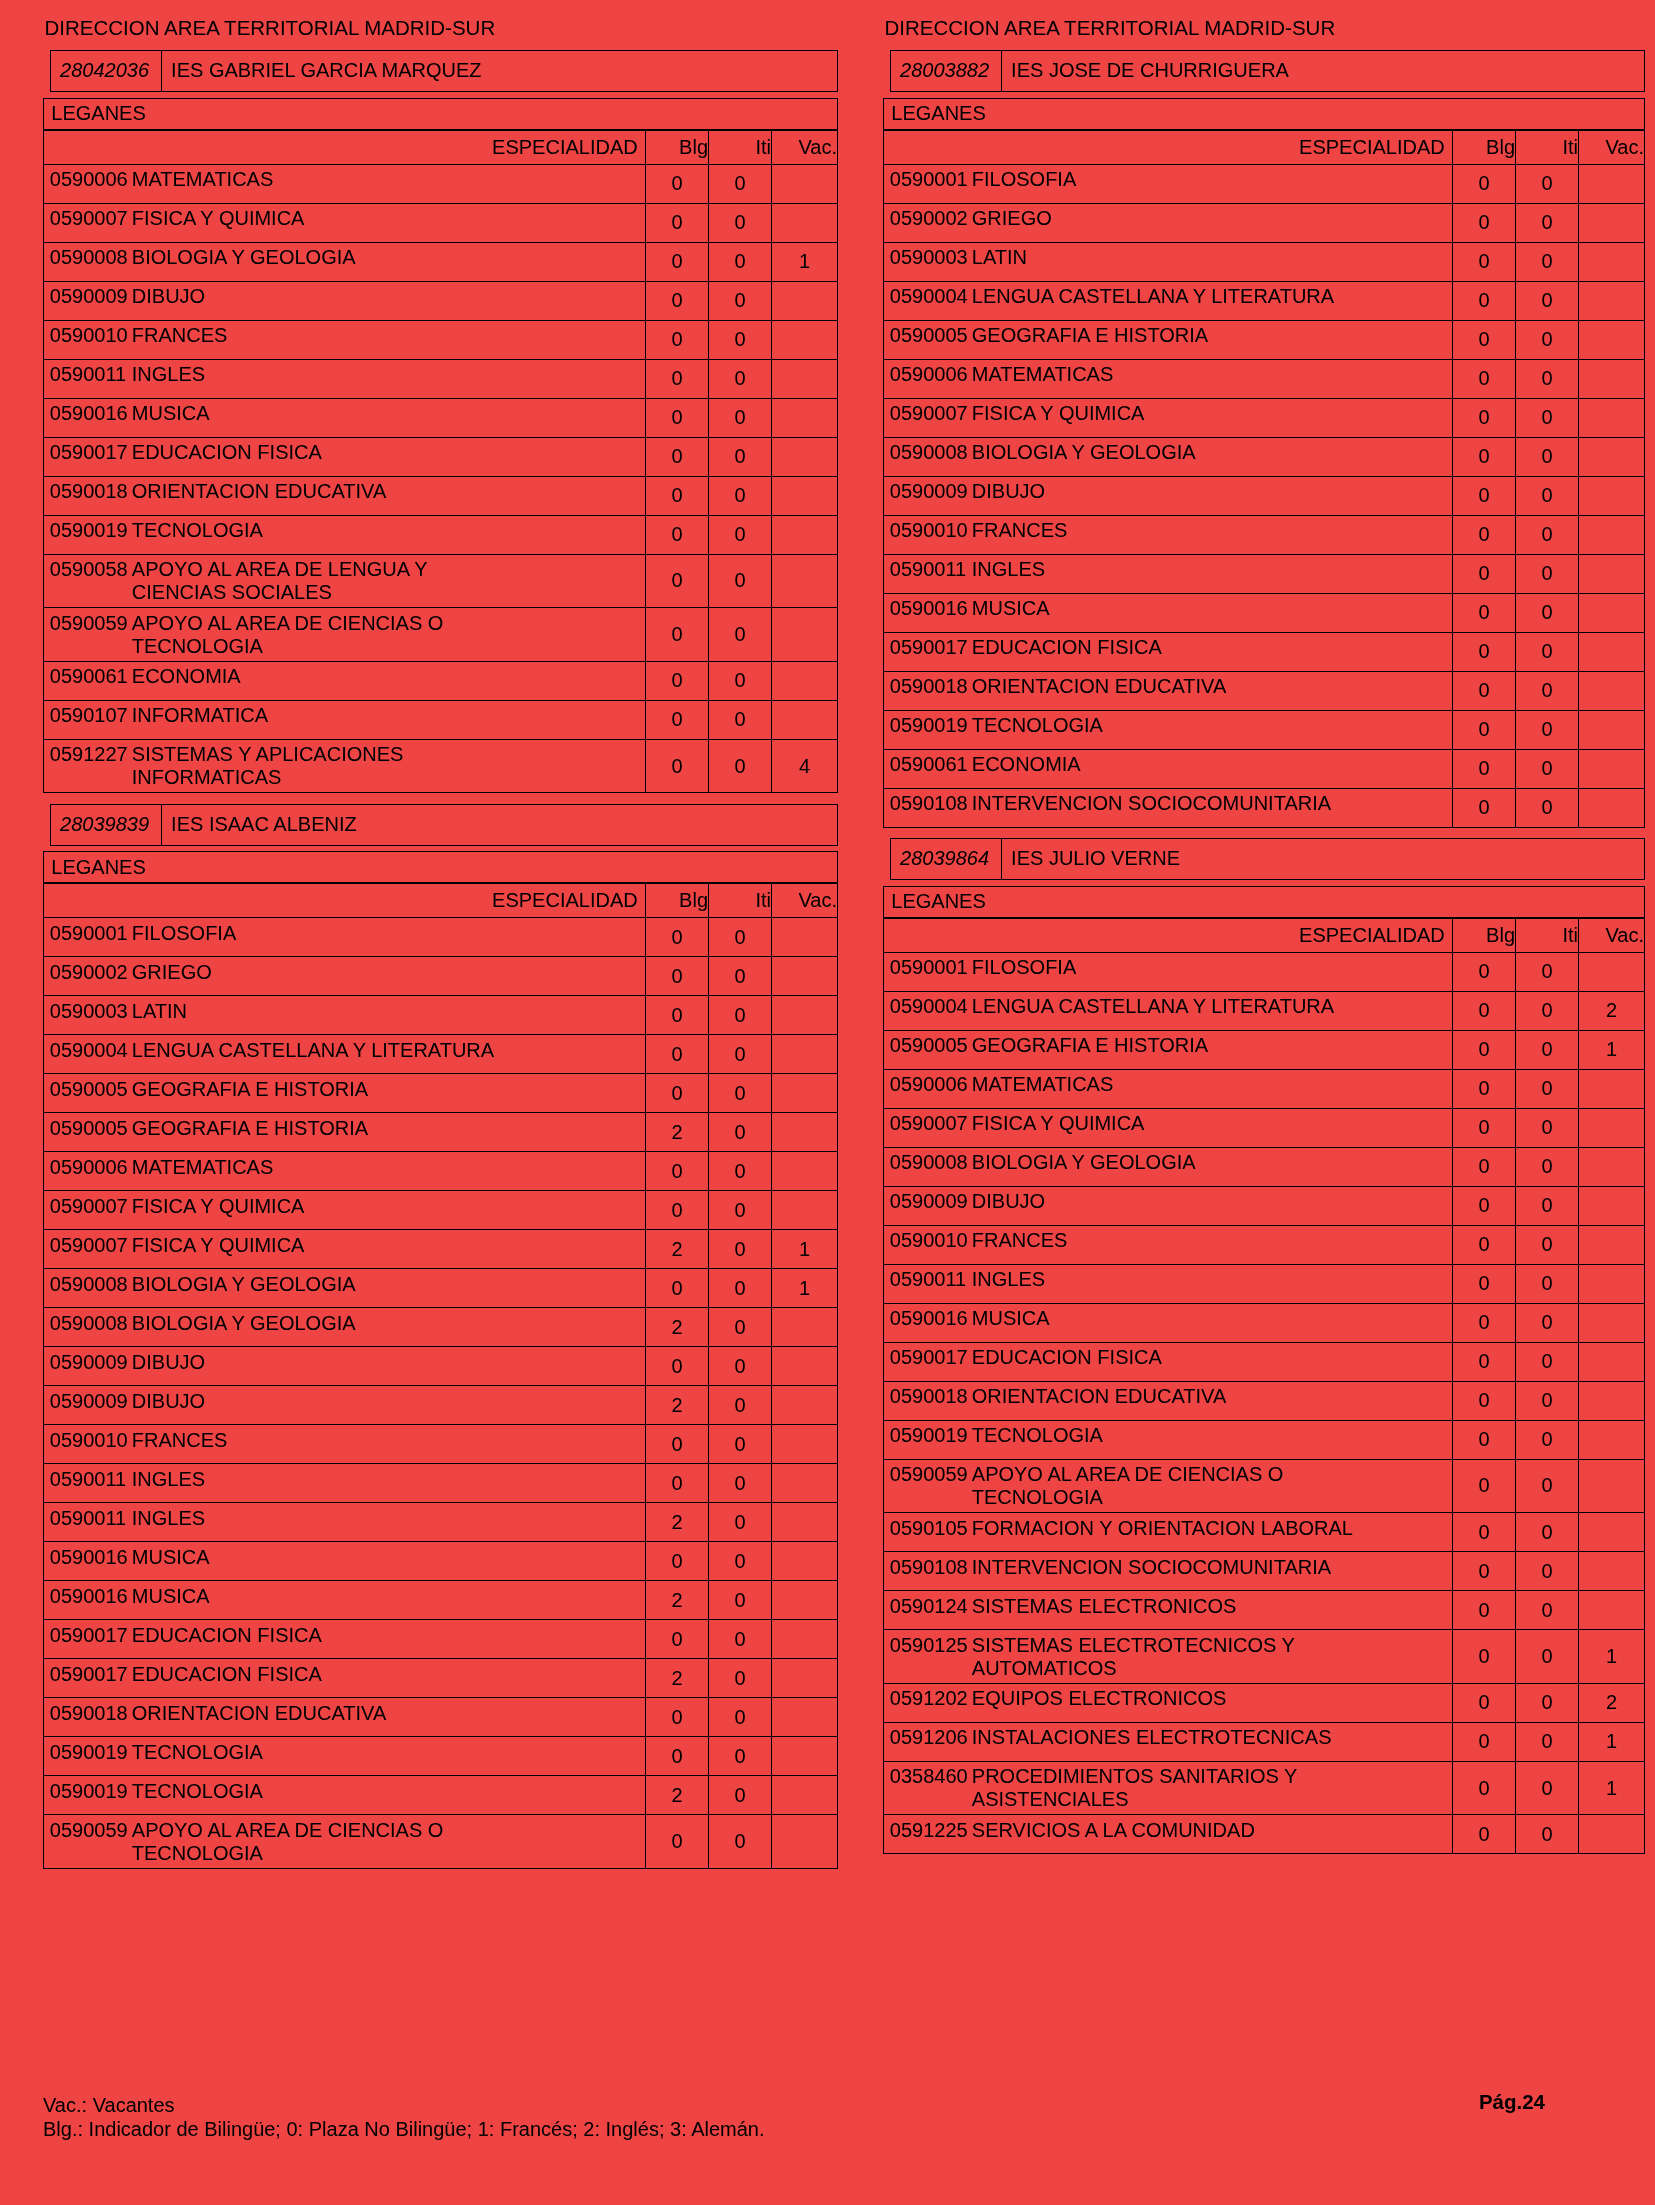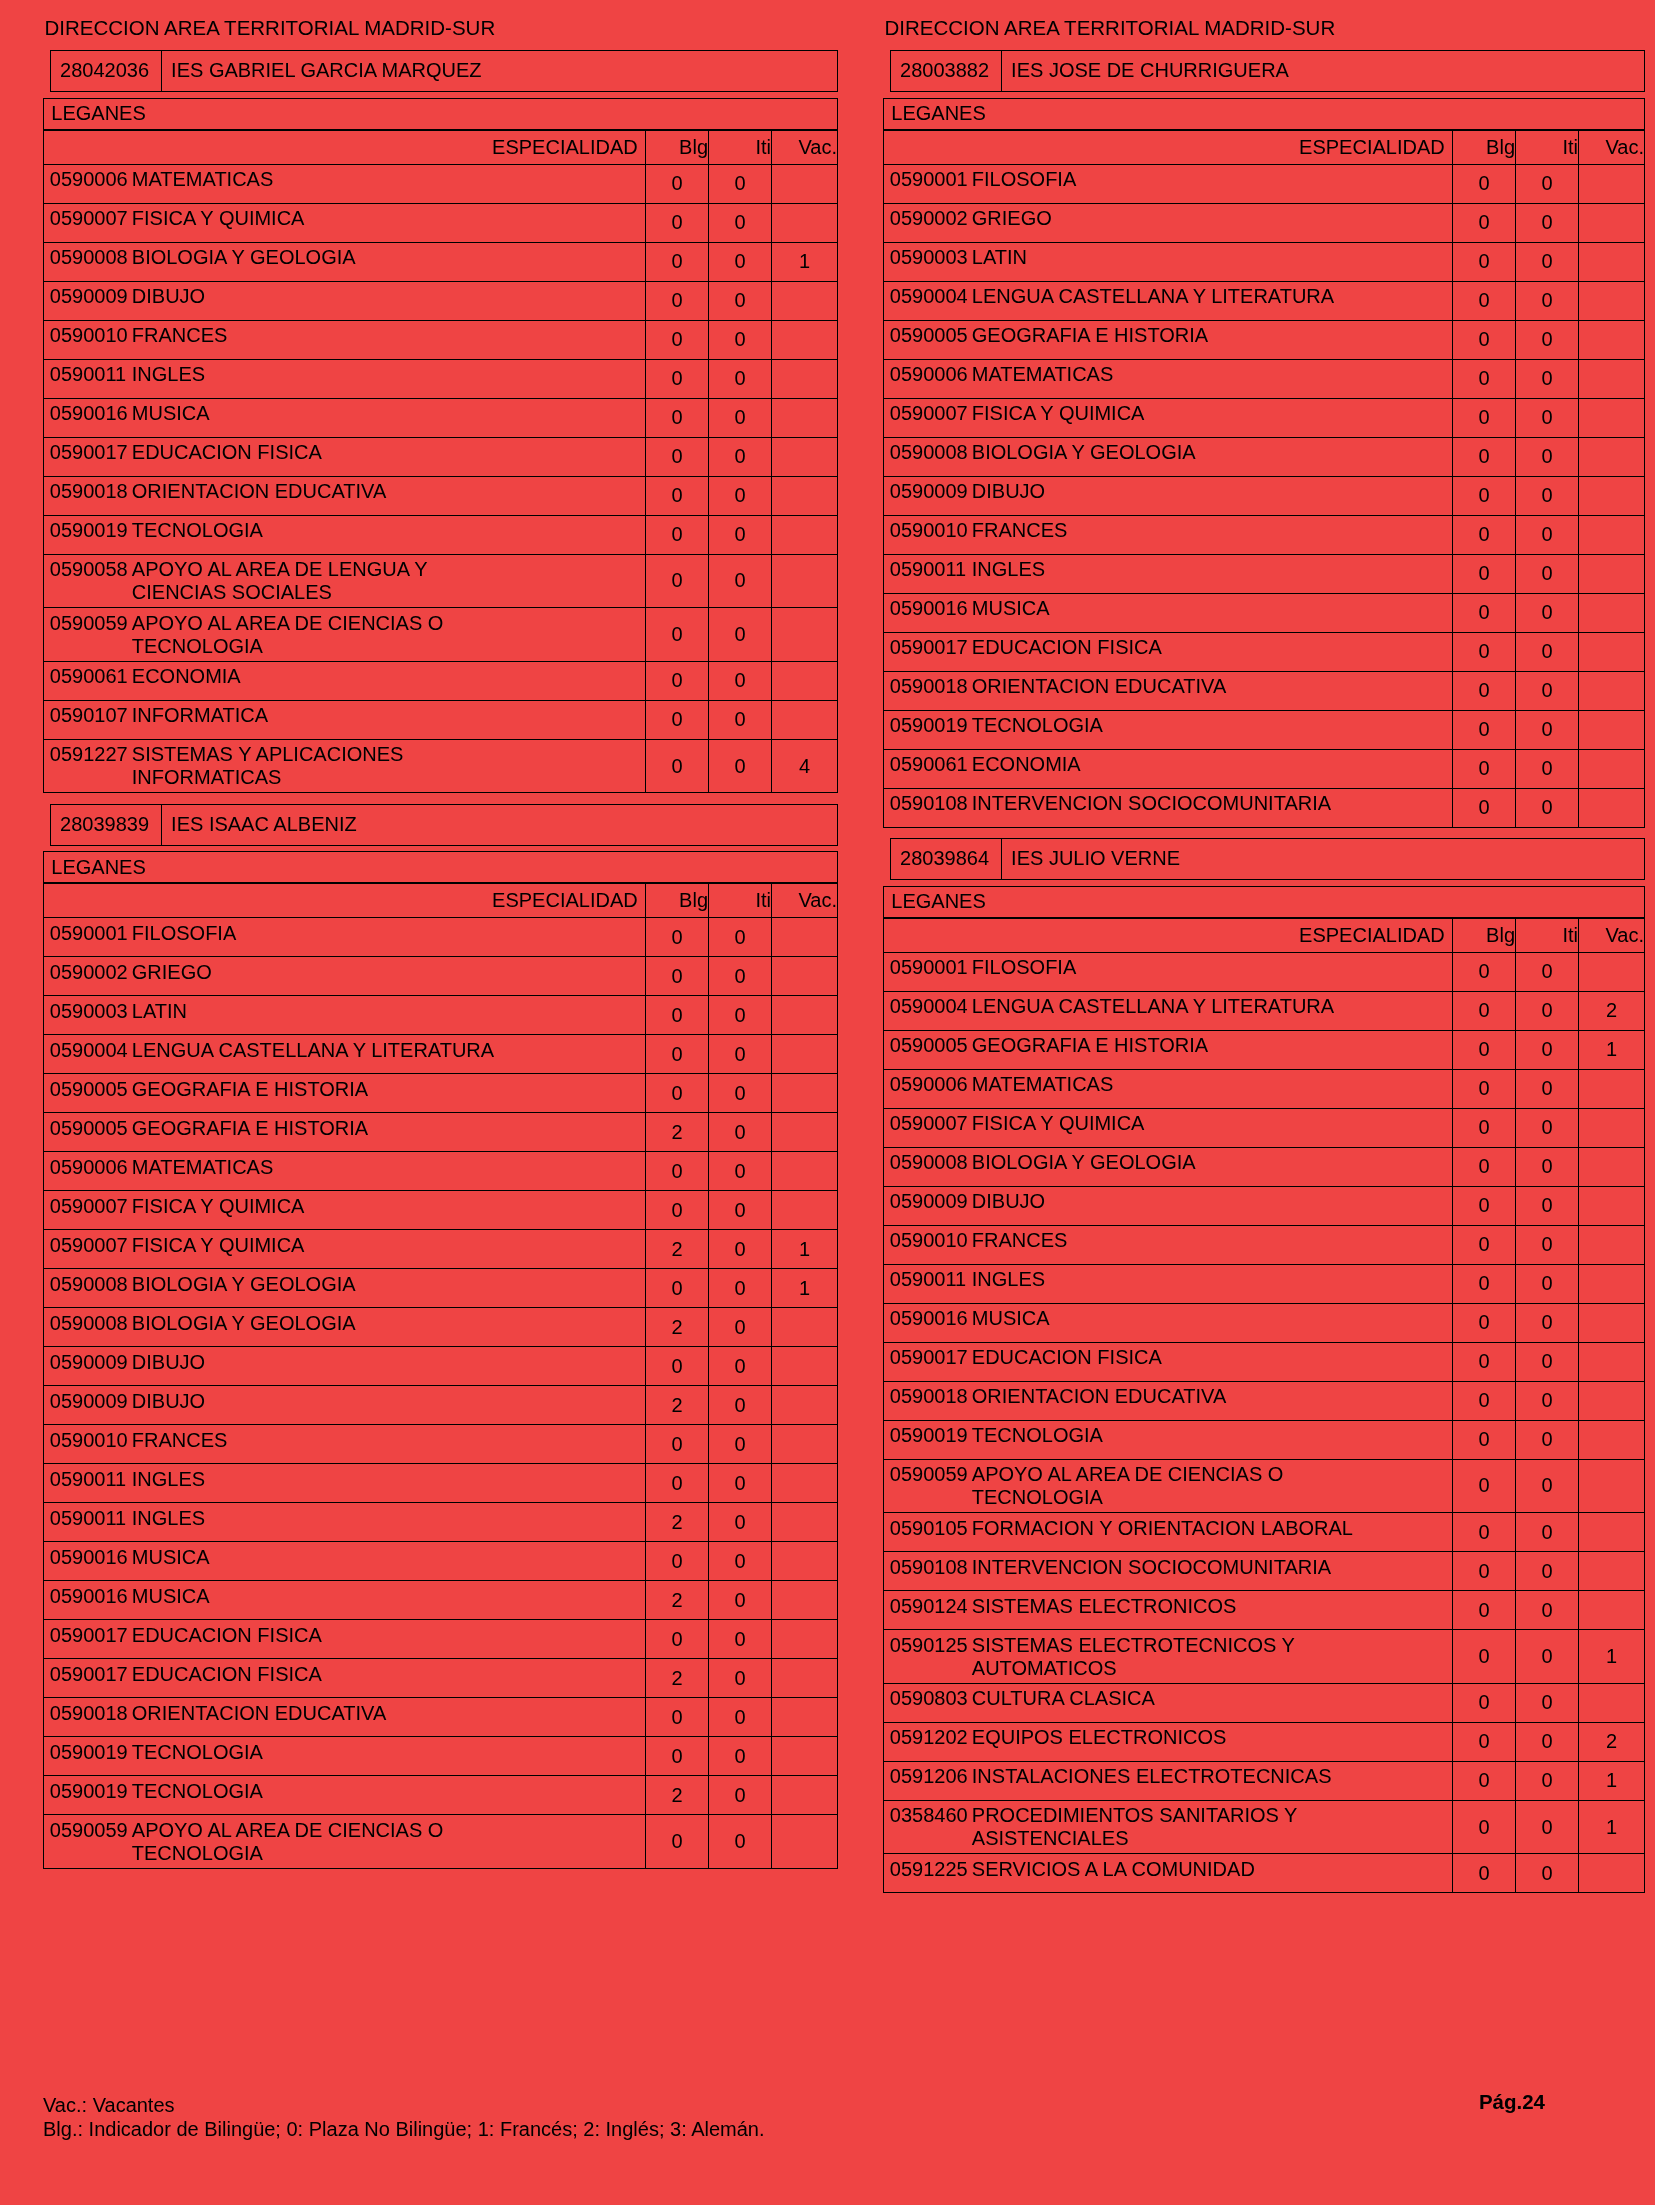--- a/index.html
+++ b/index.html
@@ -13,21 +13,21 @@
   .col-right { width: 762px; flex: 0 0 762px; }
 
   .col-header { font-size: 20.5px; line-height: 25px; margin: 0 0 10.2px 1.5px; }
 
   .school-block { margin-bottom: 10.2px; }
 
   table { border-collapse: collapse; }
 
   .school-header-table { width: calc(100% - 7.3px); margin-left: 7.3px; margin-bottom: 5.8px; table-layout: fixed; }
   .school-header-table td { border: 1.5px solid #000; height: 41px; vertical-align: middle; font-size: 20px; padding: 0 8.8px; }
-  .school-code-cell { width: 111px; }
+  .school-code-cell { width: 111px; font-style: italic; }
 
   .municipality-table { width: 100%; margin-bottom: 0; }
   .municipality-table td { border: 1.5px solid #000; height: 31px; vertical-align: middle; font-size: 20px; padding: 0 7.3px; }
 
   .spec-table { width: 100%; table-layout: fixed; }
   .col-num-sm { width: 63px; }
   .col-num-lg { width: 66px; }
   .spec-table th { border: 1.5px solid #000; height: 34px; font-weight: normal; font-size: 20px; text-align: right; vertical-align: middle; padding: 0 7.3px; }
   .spec-table th.th-num { padding: 0 0 0 8.8px; }
   .spec-table td { border: 1.5px solid #000; font-size: 20px; }
@@ -1076,31 +1076,20 @@
         <span class="spec-code">0590125</span>
         <span class="spec-name">SISTEMAS ELECTROTECNICOS Y
 AUTOMATICOS</span>
       </div>
     </td>
     <td class="cell-num">0</td>
     <td class="cell-num">0</td>
     <td class="cell-num">1</td>
   </tr>
 
-  <tr class="spec-row">
-    <td class="cell-esp">
-      <div class="esp-inner">
-        <span class="spec-code">0590803</span>
-        <span class="spec-name">CULTURA CLASICA</span>
-      </div>
-    </td>
-    <td class="cell-num">0</td>
-    <td class="cell-num">0</td>
-    <td class="cell-num"></td>
-  </tr>
 
   <tr class="spec-row">
     <td class="cell-esp">
       <div class="esp-inner">
         <span class="spec-code">0591202</span>
         <span class="spec-name">EQUIPOS ELECTRONICOS</span>
       </div>
     </td>
     <td class="cell-num">0</td>
     <td class="cell-num">0</td>

